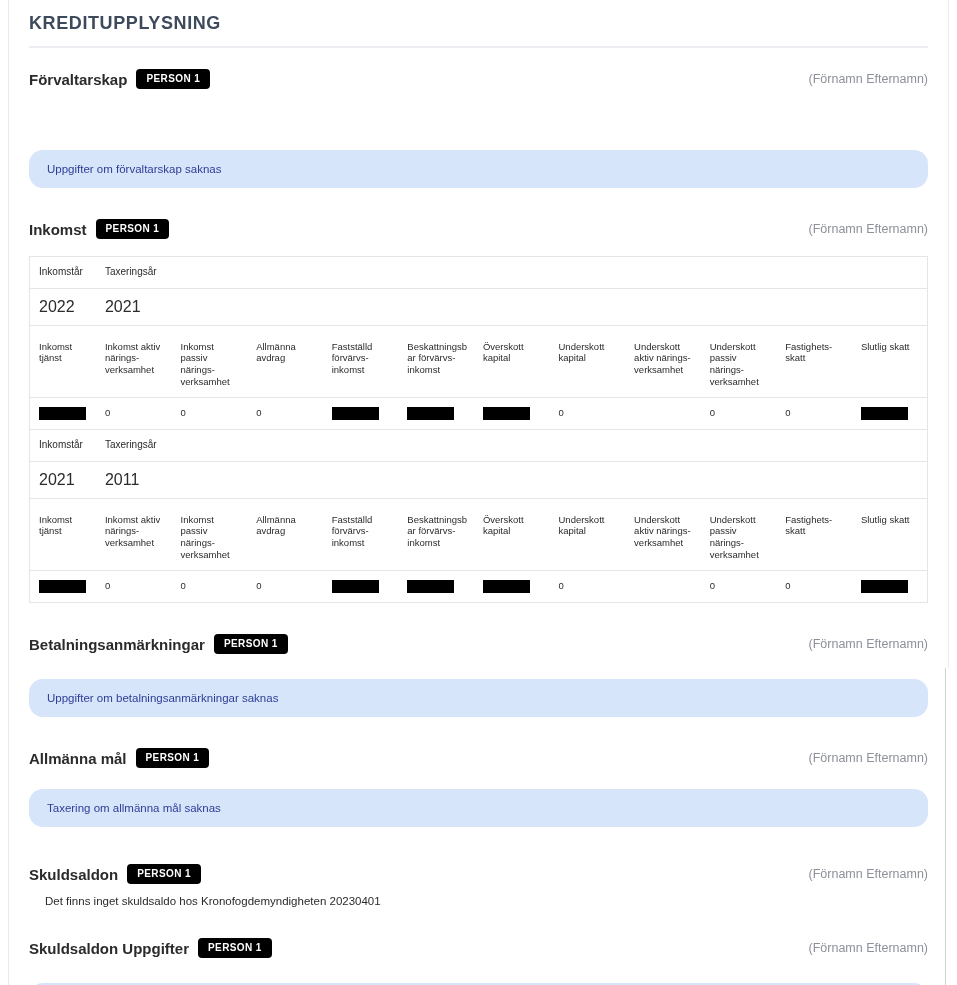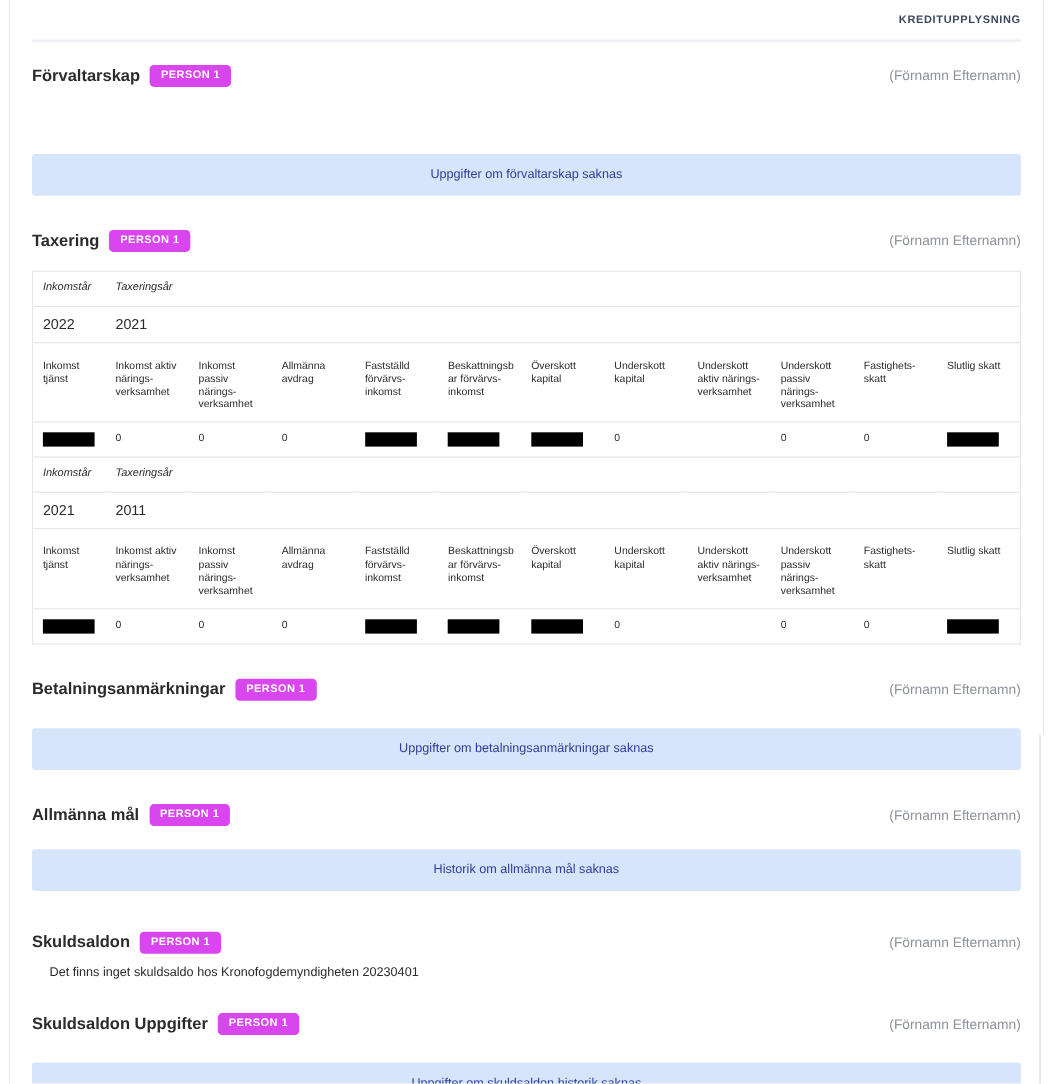--- a/index.html
+++ b/index.html
@@ -26,22 +26,22 @@
     height: 985px;
     background: #ffffff;
     border-left: 1px solid #e9eaee;
     border-right: 1px solid #e9eaee;
     padding: 0 20px;
     overflow: hidden;
   }
 
   
   .doc-title {
-    text-align: right;
-    font-size: 10px;
+    text-align: left;
+    font-size: 18px;
     letter-spacing: 0.6px;
     color: #3d4a5c;
     font-weight: 600;
     padding: 13px 0 12px 0;
     margin: 0;
   }
   .title-rule {
     height: 2px;
     background: #eceef2;
     margin: 0 0 18px 0;
@@ -63,21 +63,21 @@
     min-height: 26px;
   }
   .section-title {
     font-size: 15px;
     font-weight: 600;
     color: #2b2b2b;
     white-space: nowrap;
   }
   .badge {
     display: inline-block;
-    background: #d946ef;
+    background: #000000;
     color: #ffffff;
     font-size: 10px;
     font-weight: 700;
     letter-spacing: 0.4px;
     padding: 5px 10px 5px 10px;
     border-radius: 4px;
     line-height: 1;
     white-space: nowrap;
   }
   .person-name {
@@ -85,23 +85,22 @@
     color: #8d919a;
     white-space: nowrap;
   }
 
   
   .info-bar {
     background: #d7e5fb;
     color: #2d3d96;
     font-size: 11.5px;
     padding: 13px 18px;
-    border-radius: 3px;
+    border-radius: 14px;
     margin: 0;
-    text-align: center;
   }
 
   
   .note {
     font-size: 11.5px;
     color: #2b2b2b;
     padding-left: 16px;
   }
 
   
@@ -127,22 +126,22 @@
     vertical-align: top;
     font-weight: normal;
     font-size: 10px;
     color: #2b2b2b;
     padding: 8px 6px 8px 9px;
     border: none;
     line-height: 1.25;
     word-wrap: break-word;
     overflow-wrap: break-word;
   }
-  .tax-table .yr-head td { font-size: 10px; color: #2b2b2b; padding-top: 9px; padding-bottom: 9px; font-style: italic; }
-  .tax-table .yr-val td  { font-size: 13px; color: #2b2b2b; padding-top: 8px; padding-bottom: 8px; }
+  .tax-table .yr-head td { font-size: 10px; color: #2b2b2b; padding-top: 9px; padding-bottom: 9px; }
+  .tax-table .yr-val td  { font-size: 16px; color: #2b2b2b; padding-top: 8px; padding-bottom: 8px; }
   .tax-table .col-head td { font-size: 9.5px; color: #2b2b2b; padding-top: 15px; padding-bottom: 9px; }
   .tax-table .val-row td  { font-size: 9.5px; color: #2b2b2b; padding-top: 9px; padding-bottom: 9px; }
 
   .redacted {
     display: inline-block;
     background: #000000;
     width: 47px;
     height: 13px;
     vertical-align: middle;
   }
@@ -187,21 +186,21 @@
     </div>
     <span class="person-name">(Förnamn Efternamn)</span>
   </div>
   <div class="sp-forvaltarskap-gap"></div>
   <div class="info-bar">Uppgifter om förvaltarskap saknas</div>
 
   <div class="gap-28"></div>
 
   <div class="section-head">
     <div class="section-head-left">
-      <span class="section-title">Taxering</span>
+      <span class="section-title">Inkomst</span>
       <span class="badge">PERSON 1</span>
     </div>
     <span class="person-name">(Förnamn Efternamn)</span>
   </div>
 
   <table class="tax-table">
     <tbody>
 
       <tr class="yr-head">
         <td class="c1">Inkomstår</td>
@@ -294,21 +293,21 @@
   <div class="gap-28"></div>
 
   <div class="section-head">
     <div class="section-head-left">
       <span class="section-title">Allmänna mål</span>
       <span class="badge">PERSON 1</span>
     </div>
     <span class="person-name">(Förnamn Efternamn)</span>
   </div>
   <div class="gap-18"></div>
-  <div class="info-bar">Historik om allmänna mål saknas</div>
+  <div class="info-bar">Taxering om allmänna mål saknas</div>
 
   <div class="gap-34"></div>
 
   <div class="section-head">
     <div class="section-head-left">
       <span class="section-title">Skuldsaldon</span>
       <span class="badge">PERSON 1</span>
     </div>
     <span class="person-name">(Förnamn Efternamn)</span>
   </div>

